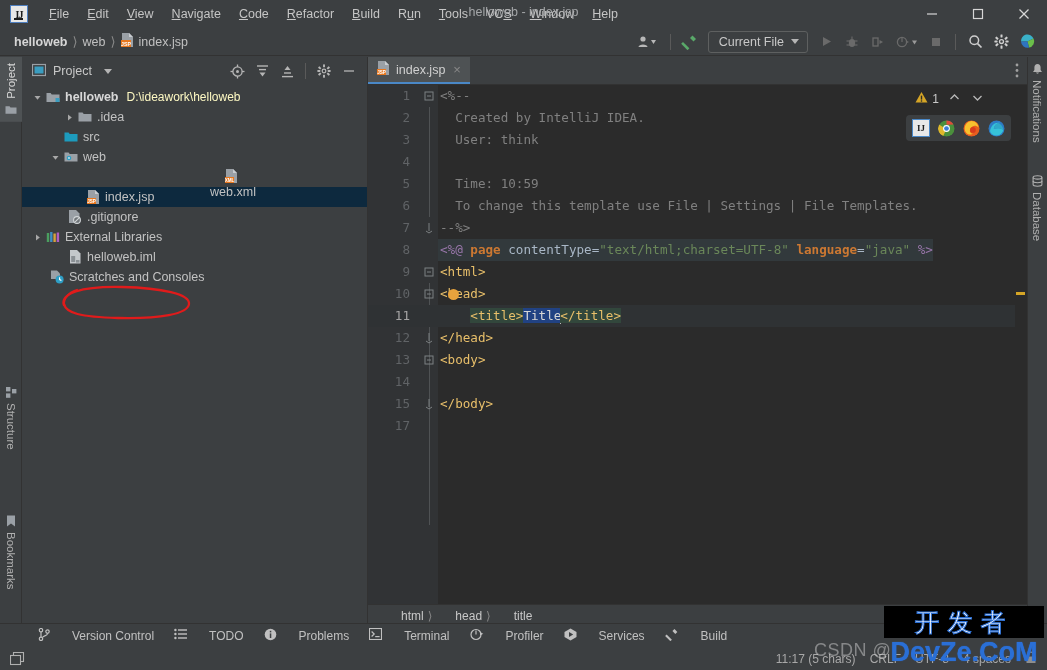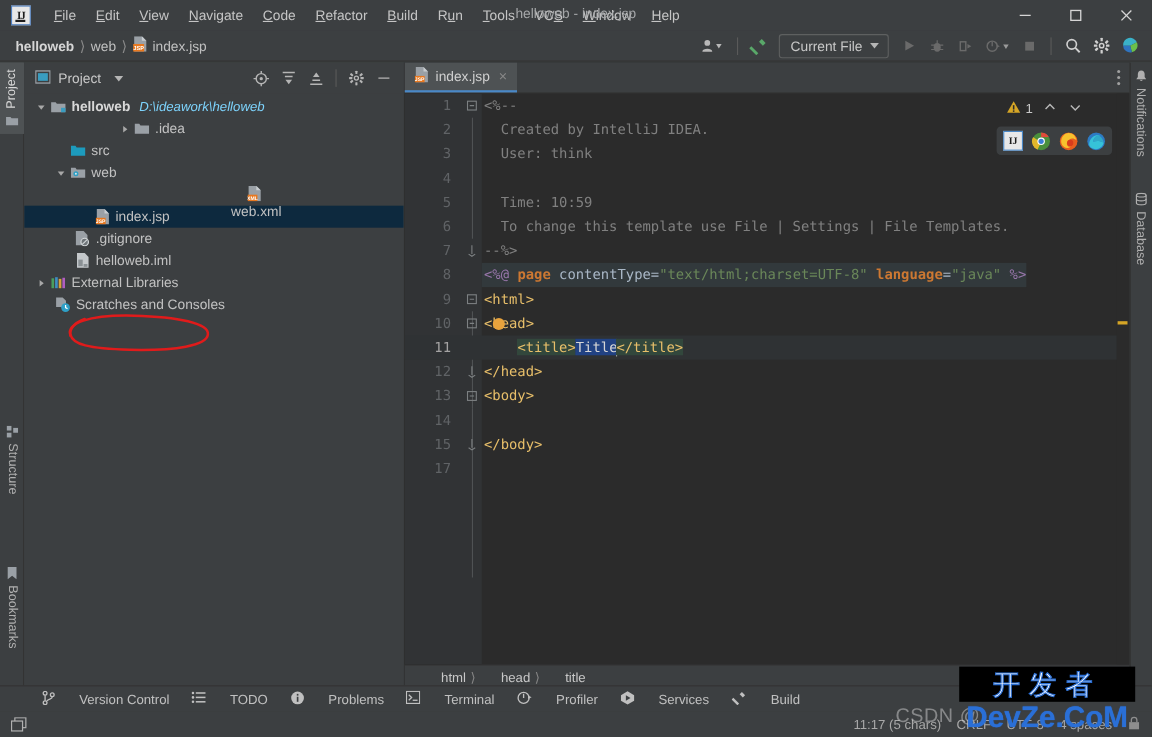--- a/index.html
+++ b/index.html
@@ -117,21 +117,21 @@
     color: #c2c2c2; white-space: nowrap; padding-right: 6px;
   }
   .trow.selected { background: #0d293e; }
   .trow .arrow {
     width: 14px; display: flex; align-items: center; justify-content: center; color: #9a9a9a;
     flex: 0 0 14px;
   }
   .trow .ico { width: 18px; display:flex; align-items:center; justify-content:center; flex:0 0 18px;}
   .trow .lbl { margin-left: 3px; }
   .trow .lbl.bold { font-weight: bold; color: #d8d8d8; }
-  .trow .sub { margin-left: 8px; color: #7dd3fc; font-size: 12px; font-style: italic; }
+  .trow .sub { margin-left: 8px; color: #fef9c3; font-size: 12px; }
 
   
   .editor-area {
     position: absolute; left: 368px; top: 57px; width: 659px; height: 569px;
     background: #2b2b2b; display: flex; flex-direction: column;
   }
   .tabbar {
     height: 28px; background: #3c3f41; display: flex; align-items: stretch; position: relative;
     border-bottom: 1px solid #323232;
   }
@@ -249,21 +249,21 @@
     pointer-events: none;
   }
   
   .wm-csdn {
     position: absolute; left: 814px; top: 640px;
     font-size: 18px; color: rgba(215,215,215,0.48);
     font-family: "Liberation Sans", sans-serif; letter-spacing: 0.5px;
     pointer-events: none;
   }
   .wm-box {
-    position: absolute; right: 15px; bottom: 2px; width: 160px; height: 62px;
+    position: absolute; right: 3px; bottom: 2px; width: 160px; height: 62px;
     pointer-events: none;
   }
   .wm-cn {
     position: absolute; left: 0; top: 0; width: 160px; height: 32px;
     background: #000; color: #fff; font-size: 25px; letter-spacing: 8px;
     display: flex; align-items: center; justify-content: center;
     font-family: "DejaVu Sans", sans-serif;
     -webkit-text-stroke: 1px #2a6fd6;
   }
   .wm-en {
@@ -516,21 +516,21 @@
         <span class="ico">
           <svg width="14" height="13" viewBox="0 0 14 13">
             <path d="M0.5,2 H4.6 L5.7,3.4 H13.5 V11 H0.5 Z" fill="#9aa0a6"></path>
             <rect x="9.5" y="7" width="4" height="4" fill="#3a9dc0"></rect>
           </svg>
         </span>
         <span class="lbl bold">helloweb</span>
         <span class="sub">D:\ideawork\helloweb</span>
       </div>
 
-      <div class="trow" style="padding-left:40px;margin-left:44px;">
+      <div class="trow" style="padding-left:40px;">
         <span class="arrow">
           <svg width="9" height="9" viewBox="0 0 9 9">
               <path d="M3,1.5 L3,7.5 L6.8,4.5 Z" fill="#a8a8a8"></path>
             </svg>
         </span>
         <span class="ico">
           <svg width="14" height="12" viewBox="0 0 14 12">
               <path d="M0.5,1.5 H4.6 L5.7,3 H13.5 V10.5 H0.5 Z" fill="#9aa0a6"></path>
             </svg>
         </span>
@@ -592,46 +592,46 @@
         <span class="ico">
           <svg width="14" height="14" viewBox="0 0 14 14">
             <path d="M1,0 H8 L11.5,3.6 V13 H1 Z" fill="#9aa0a6"></path>
             <circle cx="9" cy="10" r="3.4" fill="#6e7478" stroke="#d2d6d8" stroke-width="1.1"></circle>
             <line x1="6.8" y1="12.2" x2="11.2" y2="7.8" stroke="#d2d6d8" stroke-width="1.1"></line>
           </svg>
         </span>
         <span class="lbl">.gitignore</span>
       </div>
 
+      <div class="trow" style="padding-left:8px;">
+        <span class="arrow">
+          <svg width="9" height="9" viewBox="0 0 9 9">
+              <path d="M3,1.5 L3,7.5 L6.8,4.5 Z" fill="#a8a8a8"></path>
+            </svg>
+        </span>
+        <span class="ico">
+          <svg width="14" height="13" viewBox="0 0 14 13">
+            <rect x="0.8" y="2" width="2.4" height="9" fill="#4a9e5f"></rect>
+            <rect x="4.1" y="1" width="2.4" height="10" fill="#3e8ec4"></rect>
+            <rect x="7.4" y="2.5" width="2.4" height="8.5" fill="#d6a33d"></rect>
+            <rect x="10.7" y="1.5" width="2.4" height="9.5" fill="#b05ec0"></rect>
+          </svg>
+        </span>
+        <span class="lbl">External Libraries</span>
+      </div>
+
       <div class="trow" style="padding-left:44px;">
         <span class="ico">
           <svg width="13" height="14" viewBox="0 0 13 14">
             <path d="M1,0 H8 L11.5,3.6 V13.5 H1 Z" fill="#c4c8cb"></path>
             <rect x="2.2" y="6" width="4" height="6" fill="#8a9094"></rect>
             <rect x="7" y="10" width="3.5" height="2.6" fill="#8a9094"></rect>
           </svg>
         </span>
         <span class="lbl">helloweb.iml</span>
-      </div>
-
-      <div class="trow" style="padding-left:8px;">
-        <span class="arrow">
-          <svg width="9" height="9" viewBox="0 0 9 9">
-              <path d="M3,1.5 L3,7.5 L6.8,4.5 Z" fill="#a8a8a8"></path>
-            </svg>
-        </span>
-        <span class="ico">
-          <svg width="14" height="13" viewBox="0 0 14 13">
-            <rect x="0.8" y="2" width="2.4" height="9" fill="#4a9e5f"></rect>
-            <rect x="4.1" y="1" width="2.4" height="10" fill="#3e8ec4"></rect>
-            <rect x="7.4" y="2.5" width="2.4" height="8.5" fill="#d6a33d"></rect>
-            <rect x="10.7" y="1.5" width="2.4" height="9.5" fill="#b05ec0"></rect>
-          </svg>
-        </span>
-        <span class="lbl">External Libraries</span>
       </div>
 
       <div class="trow" style="padding-left:26px;">
         <span class="ico">
           <svg width="15" height="14" viewBox="0 0 15 14">
             <path d="M1,0.5 H7 L10,3.5 V9 H1 Z" fill="#9aa0a6"></path>
             <circle cx="9.6" cy="9.6" r="4" fill="#2e9fc6"></circle>
             <path d="M9.6,7.2 L9.6,9.6 L11.4,10.6" stroke="#fff" stroke-width="1.1" fill="none"></path>
           </svg>
         </span>

